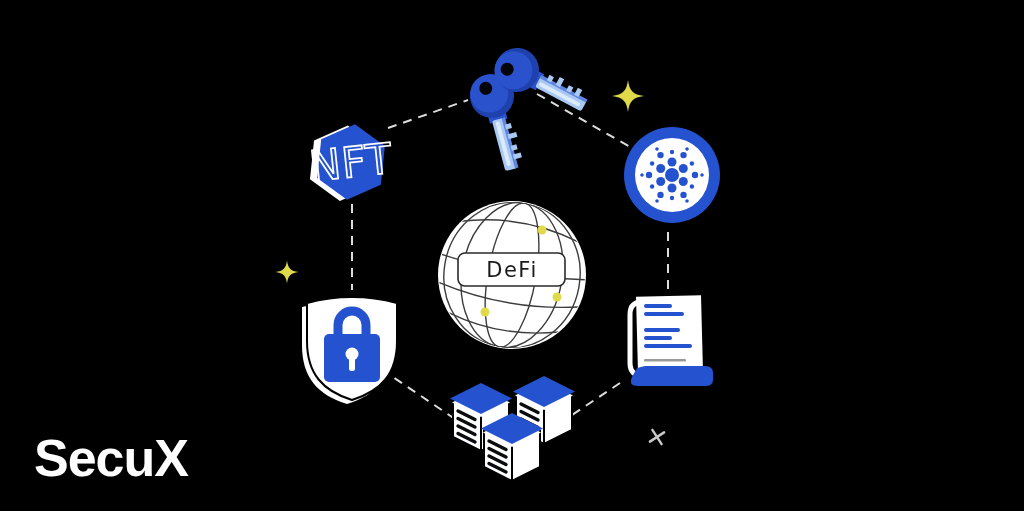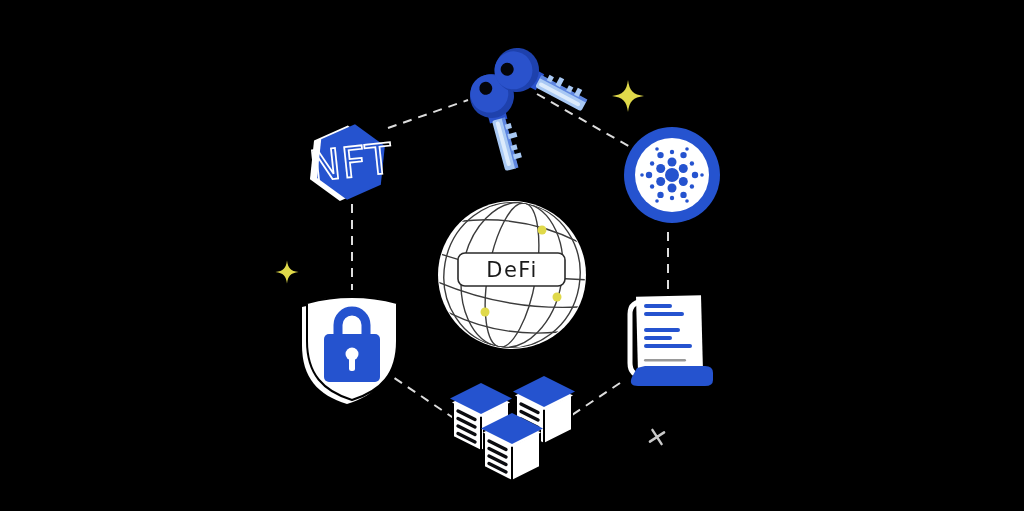--- a/index.html
+++ b/index.html
@@ -194,13 +194,14 @@
       <path class="f-yellow" d="M0,-16 C1.5,-5 5,-1.5 16,0 C5,1.5 1.5,5 0,16 C-1.5,5 -5,1.5 -16,0 C-5,-1.5 -1.5,-5 0,-16 Z"></path>
     </g>
     <g transform="translate(287,272) scale(0.72)">
       <path class="f-yellow" d="M0,-16 C1.5,-5 5,-1.5 16,0 C5,1.5 1.5,5 0,16 C-1.5,5 -5,1.5 -16,0 C-5,-1.5 -1.5,-5 0,-16 Z"></path>
     </g>
     <g transform="translate(657,437) rotate(12)">
       <path class="xmark" d="M-6,-6 L6,6 M-6,6 L6,-6"></path>
     </g>
   </svg>
 
+  <div class="logo">SecuX</div>
 </div>
 
 </body></html>

